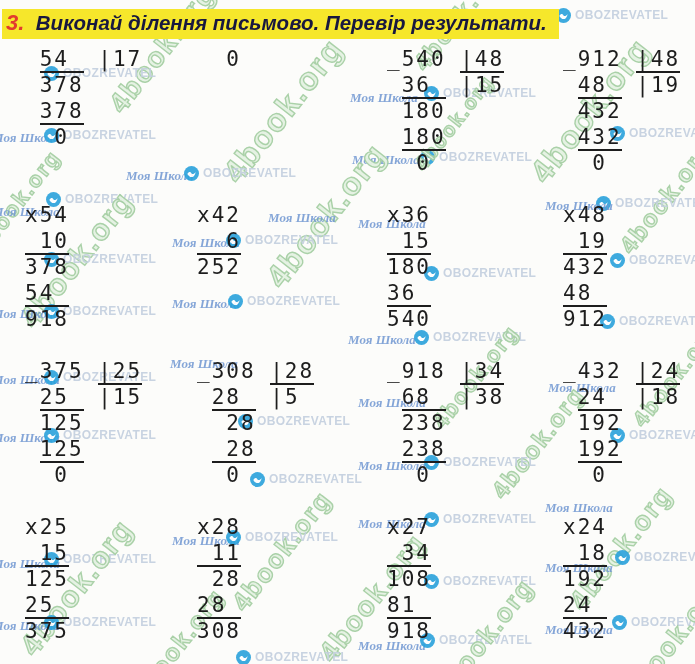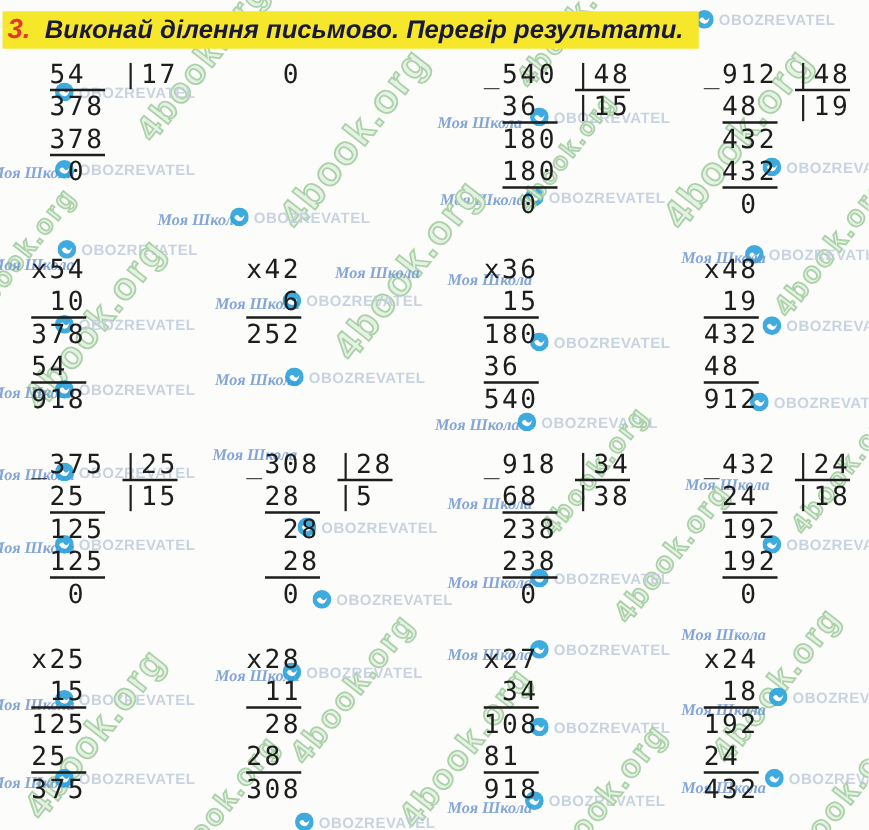--- a/index.html
+++ b/index.html
@@ -6,21 +6,21 @@
   html,body{width:695px;height:664px}
   body{font-family:"Liberation Sans",sans-serif;background:#fff}
   .page{position:relative;width:695px;height:664px;background:#fcfcfa;overflow:hidden}
 
   
   .wm-layer{position:absolute;inset:0;z-index:0}
   .wm-book{position:absolute;font-family:"Liberation Sans",sans-serif;font-weight:700;
            white-space:nowrap;transform:rotate(-52deg);transform-origin:left bottom;
            color:var(--book-green-fill);-webkit-text-stroke:1.4px var(--book-green-stroke);
            letter-spacing:2px;opacity:.95}
-  .wm-oboz{position:absolute;display:flex;align-items:center;gap:4px;opacity:.9;white-space:nowrap}
+  .wm-oboz{position:absolute;display:flex;gap:4px;opacity:.9;white-space:nowrap}
   .ob-icon{width:15px;height:15px;display:inline-block;flex:0 0 15px}
   .ob-icon svg{display:block;width:100%;height:100%}
   .ob-text{font-size:12px;font-weight:700;color:var(--oboz-text);letter-spacing:.4px}
   .wm-school{position:absolute;font-family:"Liberation Serif",serif;font-style:italic;font-weight:700;
              font-size:13px;color:var(--school-blue);opacity:.85;white-space:nowrap}
 
   
   .content{position:relative;z-index:1;width:100%;height:100%}
   .title-row{padding:9px 0 0 2px}
   .hl{display:inline-block;background:var(--highlight);padding:1px 12px 3px 4px}

